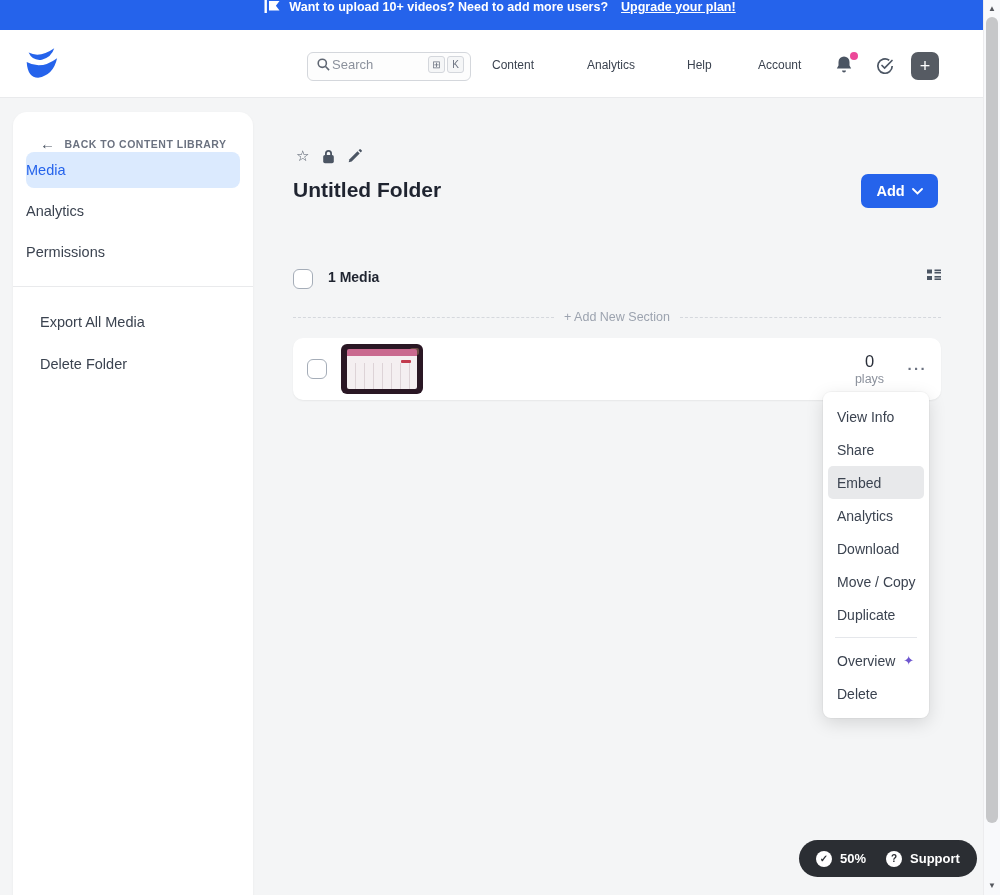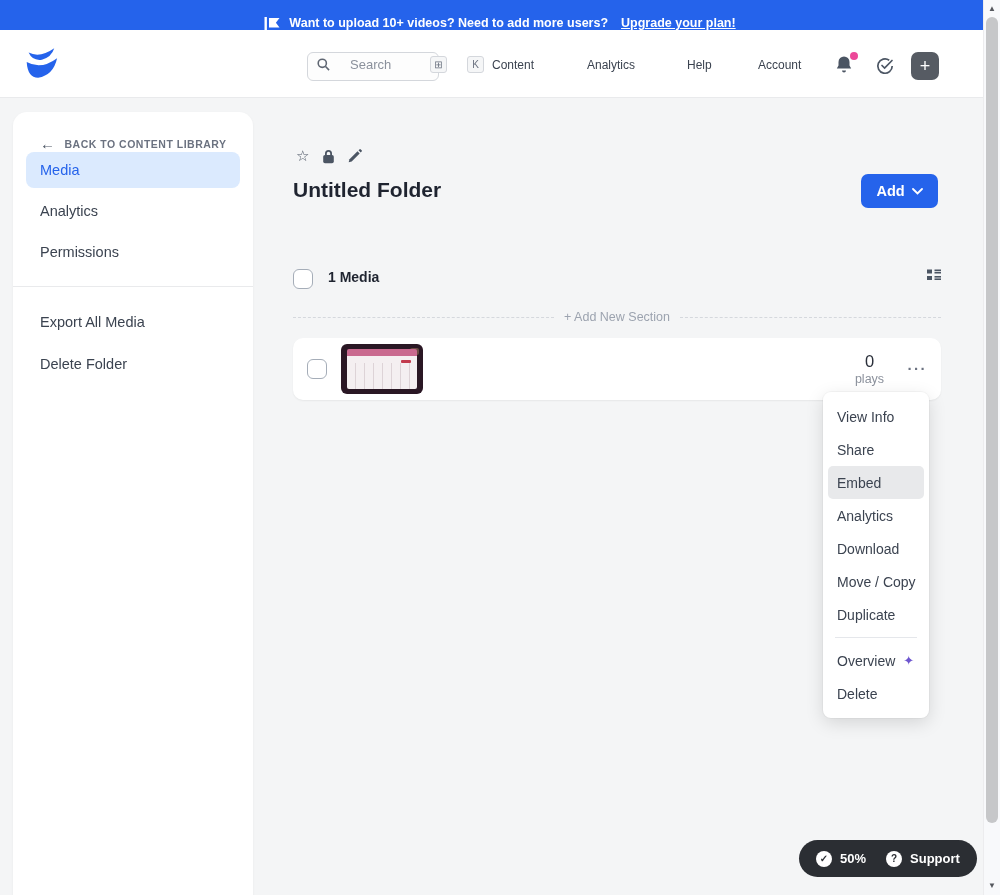--- a/index.html
+++ b/index.html
@@ -8,35 +8,35 @@
     position: relative; overflow: hidden;
     background: #f4f5f6;
     font-family: "Liberation Sans", sans-serif;
     color: #3b4350;
   }
 
   
   .banner {
     position: absolute; top: 0; left: 0; width: 1000px; height: 30px;
     background: #2563eb; z-index: 5;
-    display: flex; align-items: flex-end; justify-content: center; gap: 9px;
+    display: flex; align-items: flex-start; justify-content: center; gap: 9px;
     color: #fff; font-size: 12.5px; font-weight: bold;
   }
   .banner a-like, .banner .link { color:#fff; text-decoration: underline; cursor: pointer; margin-left:4px; }
 
   
   .header {
     position: absolute; top: 30px; left: 0; width: 1000px; height: 68px;
     background: #fff; border-bottom: 1px solid #e9eaec; z-index: 4;
   }
   .logo { position: absolute; left: 21px; top: 16px; width: 38px; height: 36px; cursor: pointer; }
   .search {
-    position: absolute; left: 307px; top: 22px; width: 132px; height: 29px;
+    position: absolute; left: 307px; top: 22px; width: 164px; height: 29px;
     border: 1px solid #d4d7dc; border-radius: 6px; background: #fdfdfd;
-    display: flex; align-items: center; gap: 20px; padding: 0 6px 4px 9px;
+    display: flex; align-items: center; gap: 2px; padding: 0 6px 4px 9px;
   }
   .search input {
     border: none; outline: none; background: transparent; flex: 1; width: 60px;
     font-size: 13px; font-family: "Liberation Sans", sans-serif; color:#3b4350;
   }
   .search input::placeholder { color: #8b919c; }
   .kbd {
     width: 17px; height: 17px; border: 1px solid #d4d7dc; border-radius: 3px;
     background: #f5f6f7; color: #6b7280; font-size: 10px;
     display: flex; align-items: center; justify-content: center; flex: none;
@@ -73,21 +73,21 @@
     display: flex; align-items: center; gap: 9px; padding-left: 14px;
     color: #6b7280; font-size: 10.5px; font-weight: bold; letter-spacing: .5px;
     cursor: pointer;
   }
   .back-arrow { color: #4b5563; font-size: 15px; font-weight: normal; }
   .sidebar-title {
     font-size: 21px; font-weight: bold; color: #1f2430;
     margin: 13px 0 20px; padding-left: 14px;
   }
   .side-item {
-    height: 36px; display: flex; align-items: center; padding-left: 14px;
+    height: 36px; display: flex; align-items: center; 
     border-radius: 8px; font-size: 14.5px; color: #3b4350; margin-bottom: 5px;
     cursor: pointer;
   }
   .side-item.active { background: #dbeafe; color: #2563eb; }
   .side-divider { border-top: 1px solid #e9eaec; margin: 16px -13px 0; }
   .side-action {
     height: 42px; display: flex; align-items: center; padding-left: 14px;
     font-size: 14.5px; color: #3b4350; cursor: pointer;
   }
   .side-actions { padding-top: 14px; }

